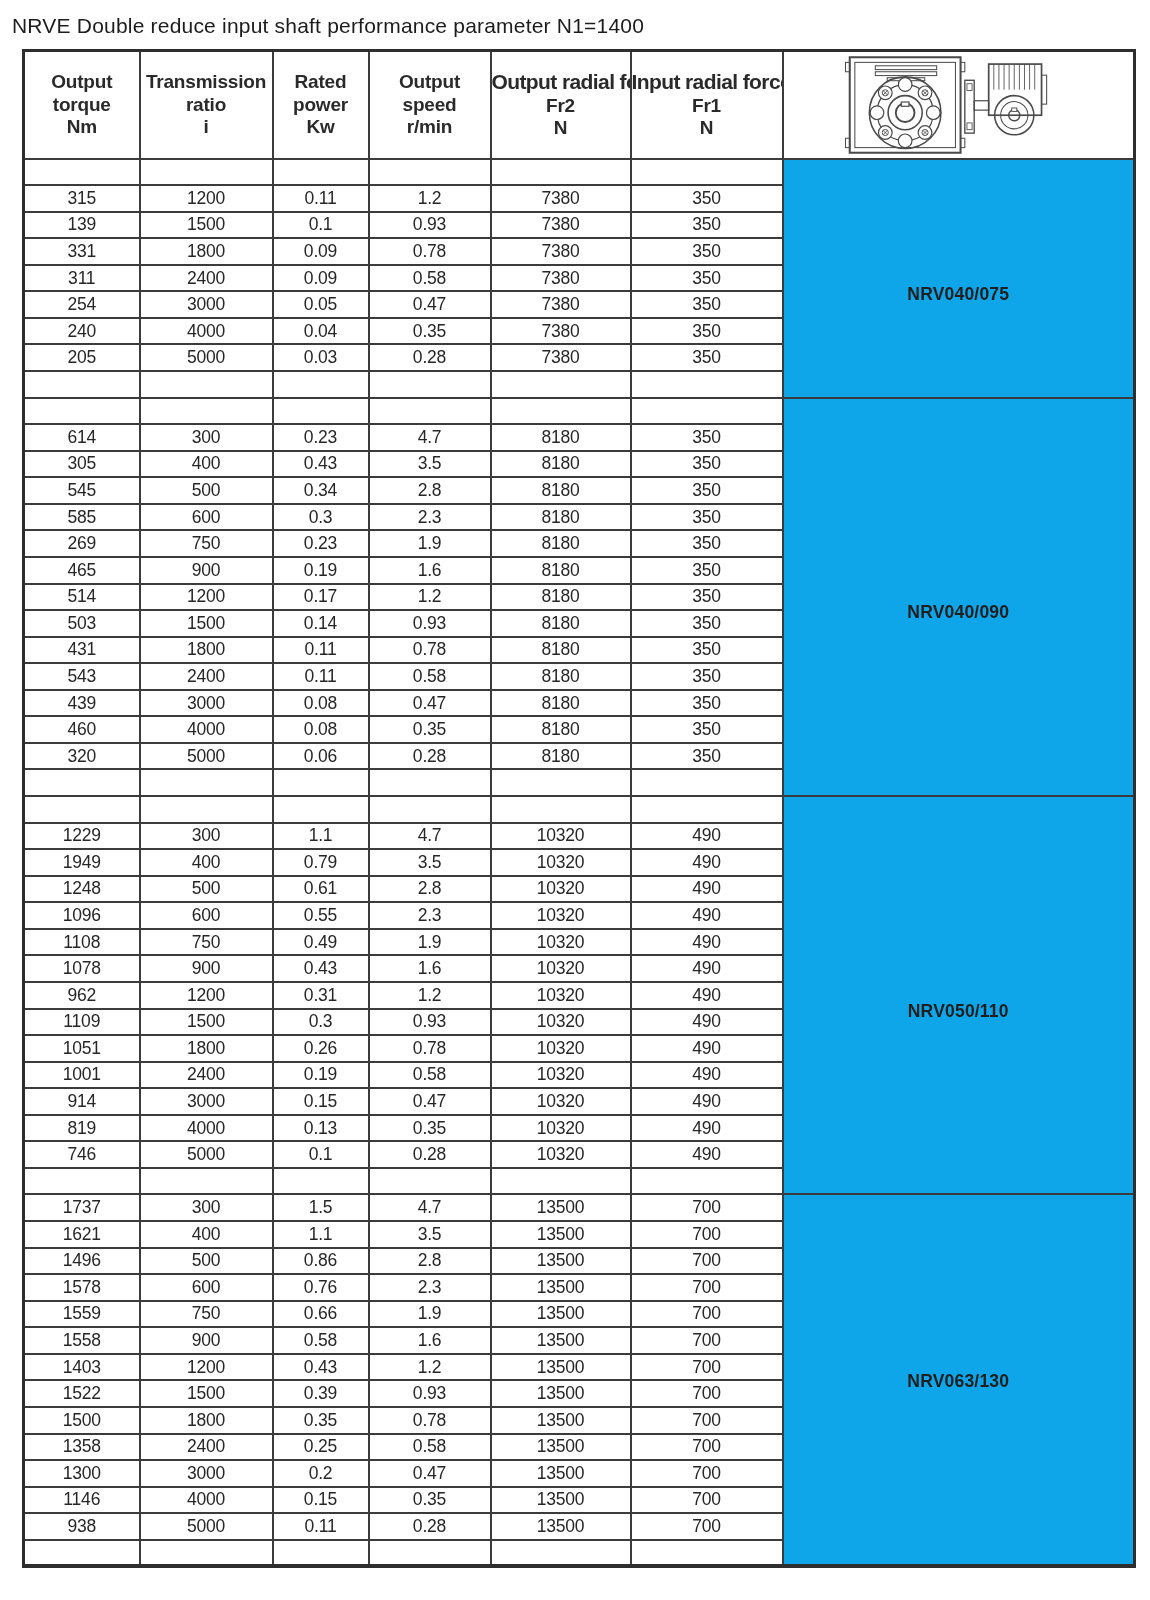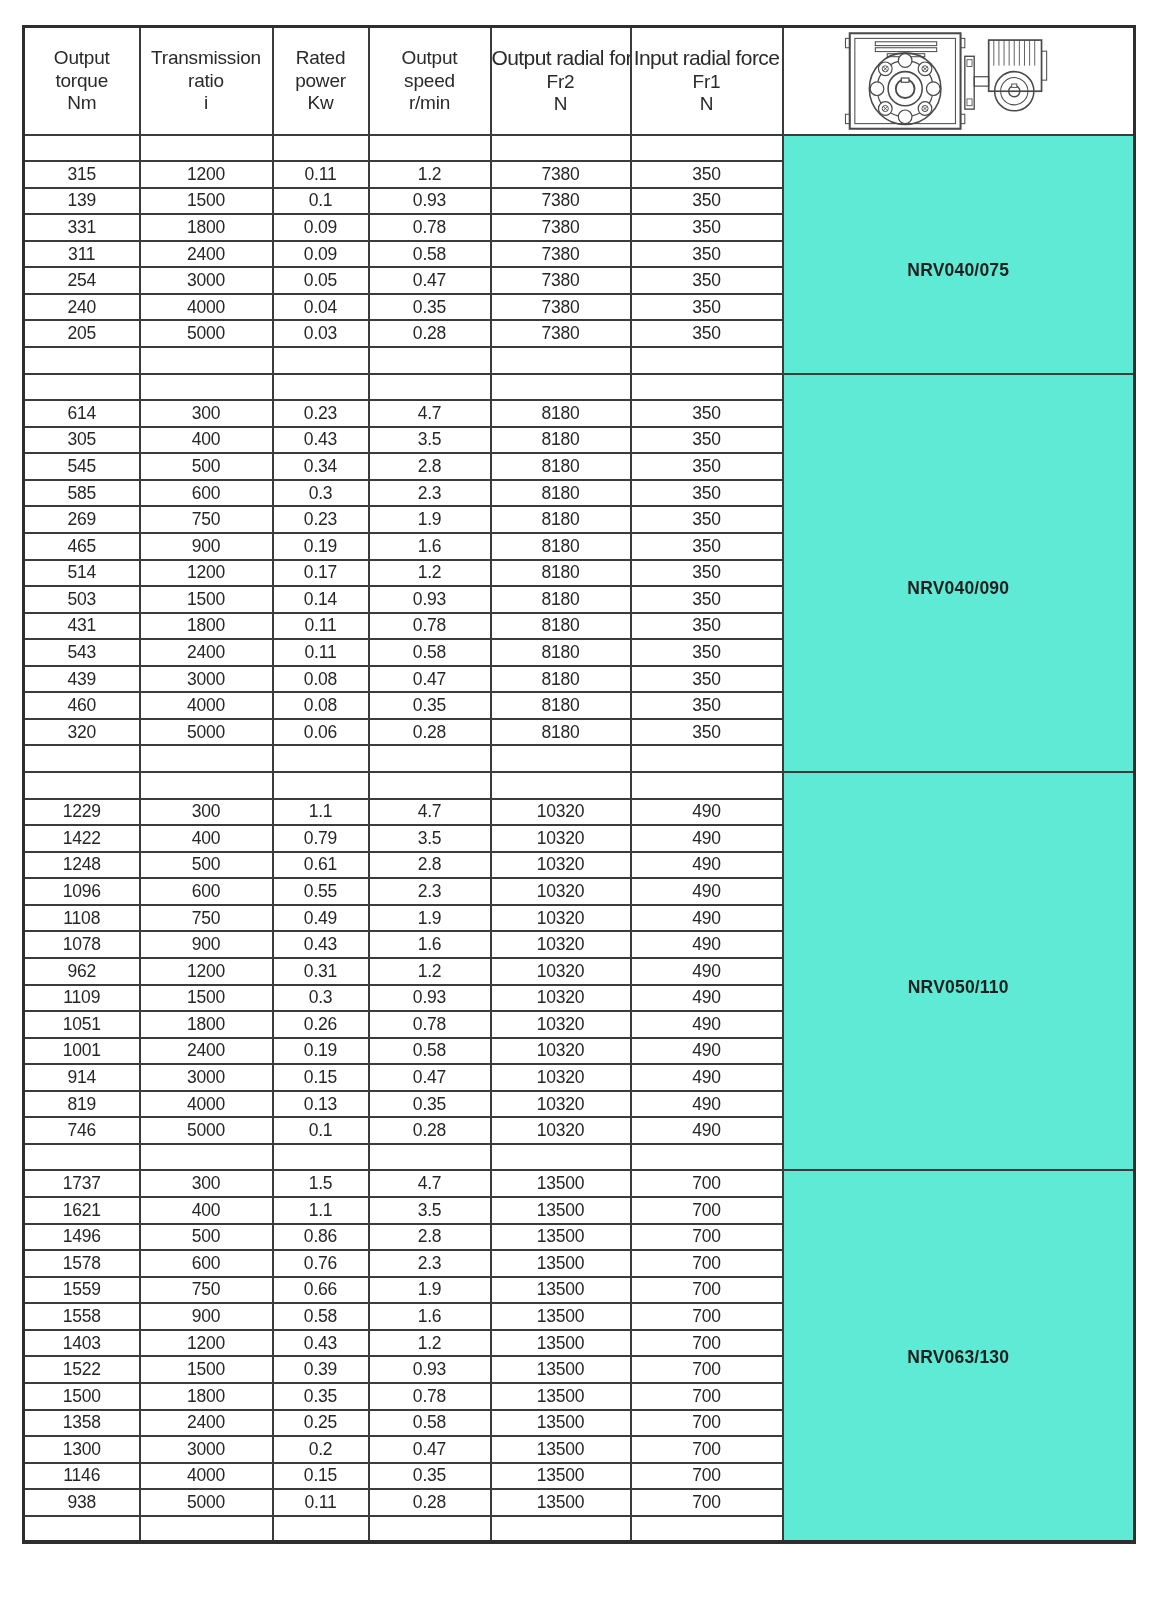--- a/index.html
+++ b/index.html
@@ -25,50 +25,51 @@
     background: #ffffff;
   }
   table.spec-table th, table.spec-table td {
     border: 2px solid #3b3b3b;
     text-align: center;
     vertical-align: middle;
     overflow: hidden;
     white-space: nowrap;
   }
   table.spec-table { border: 3px solid #2e2e2e; border-bottom-width: 4px; }
-  thead th { height: 108px; font-weight: normal; color: #2a2a2a; }
+  thead th { height: 108px; font-weight: bold; color: #2a2a2a; }
   .hdr-line { display: block; font-size: 19px; line-height: 1.18; letter-spacing: -0.2px; }
   .hdr-line.small { font-size: 21px; letter-spacing: -0.6px; }
   tbody td {
     height: 26.57px;
     font-size: 17.5px;
     letter-spacing: -0.2px;
     color: #262626;
     padding: 0;
   }
   td.model-cell {
     vertical-align: top;
     text-align: center;
-    background: #5eead4;
+    background: #0ea5e9;
   }
   .model-label {
     font-weight: bold;
     font-size: 17.5px;
     letter-spacing: 0.2px;
     color: #1f1f1f;
     padding-top: 31px;
     line-height: 24px;
   }
   td.model-cell.flush .model-label { padding-top: 2px; }
   .drawing-wrap { display: flex; justify-content: center; align-items: center; height: 100%; }
 </style>
 </head>
 <body>
 
 <div class="page">
+  <div class="page-title">NRVE Double reduce input shaft performance parameter N1=1400</div>
 
   <table class="spec-table">
     <colgroup>
       <col style="width:116px">
         <col style="width:133px">
         <col style="width:96px">
       <col style="width:122px">
         <col style="width:140px">
         <col style="width:152px">
       <col style="width:352px">
@@ -371,21 +372,21 @@
         </tr>
         <tr>
           <td>1229</td>
           <td>300</td>
           <td>1.1</td>
           <td>4.7</td>
           <td>10320</td>
           <td>490</td>
         </tr>
         <tr>
-          <td>1422</td>
+          <td>1949</td>
           <td>400</td>
           <td>0.79</td>
           <td>3.5</td>
           <td>10320</td>
           <td>490</td>
         </tr>
         <tr>
           <td>1248</td>
           <td>500</td>
           <td>0.61</td>

